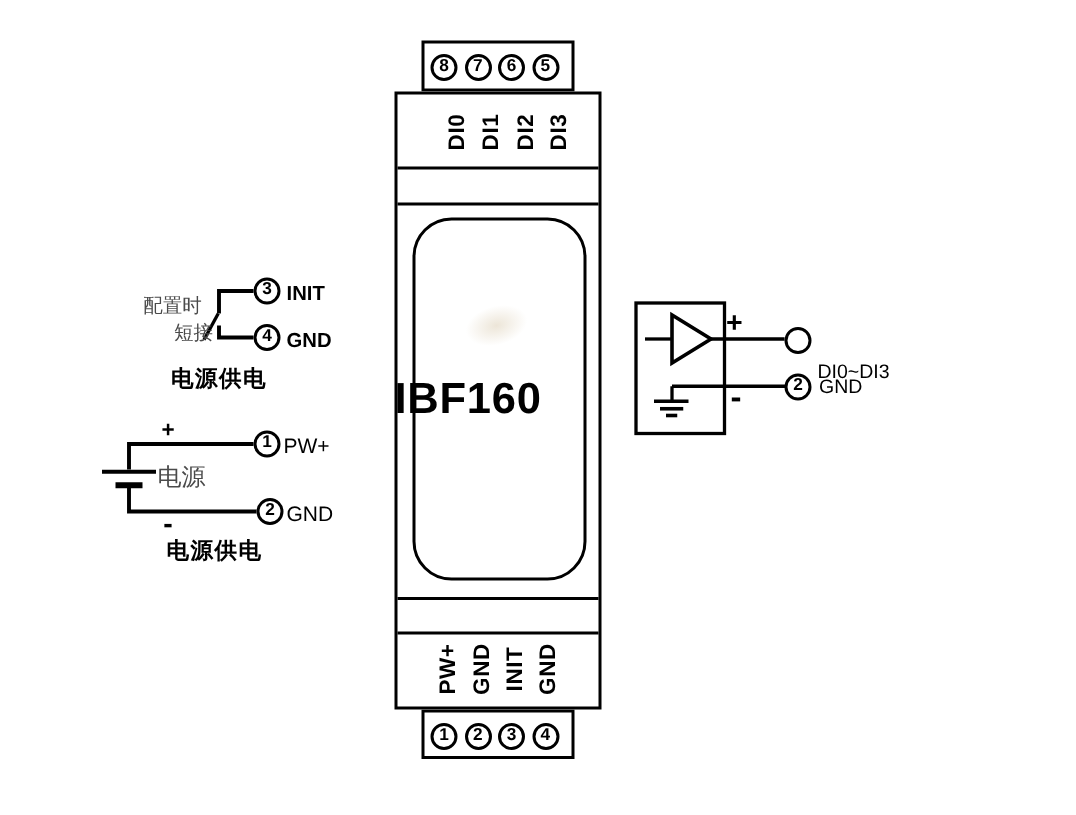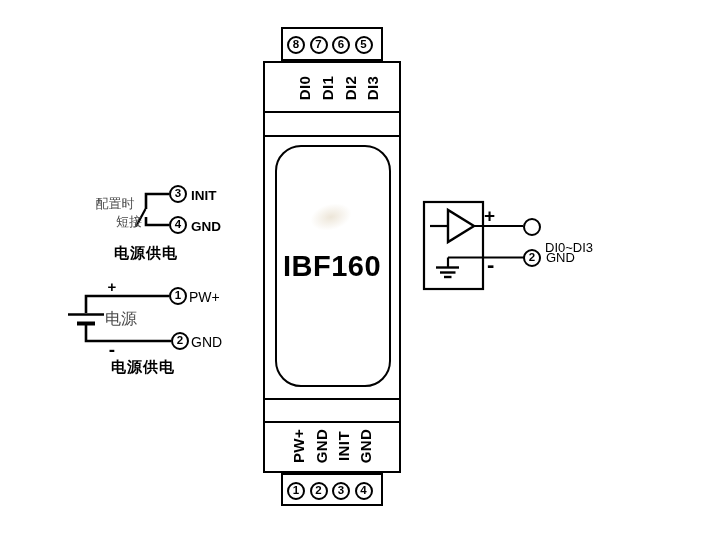--- a/index.html
+++ b/index.html
@@ -19,21 +19,21 @@
     position:absolute;width:80px;height:20px;display:flex;align-items:center;justify-content:center;
     transform:rotate(-90deg);font-size:15px;font-weight:600;letter-spacing:0.4px;z-index:3;white-space:nowrap;
   }
   .txt{position:absolute;z-index:3;white-space:nowrap;line-height:1.15;}
   .gray{color:#4a4a4a;font-size:13px;}
   .cap{font-weight:700;font-size:15px;letter-spacing:1px;}
   .pinlbl-b{font-weight:700;font-size:13.5px;}
   .pinlbl-r{font-weight:400;font-size:14px;}
   .sign{font-weight:700;}
   .modname{
-    position:absolute;left:263px;width:138px;top:250px;text-align:center;
+    position:absolute;left:263px;width:138px;top:250px;text-align:left;
     font-size:29px;font-weight:700;z-index:3;letter-spacing:0.5px;
   }
   .watermark{
     position:absolute;left:310px;top:204px;width:42px;height:26px;z-index:3;
     background:radial-gradient(ellipse at center, rgba(214,198,168,0.45), rgba(214,198,168,0) 70%);
     transform:rotate(-15deg);
   }
 </style>
 </head>
 <body>

